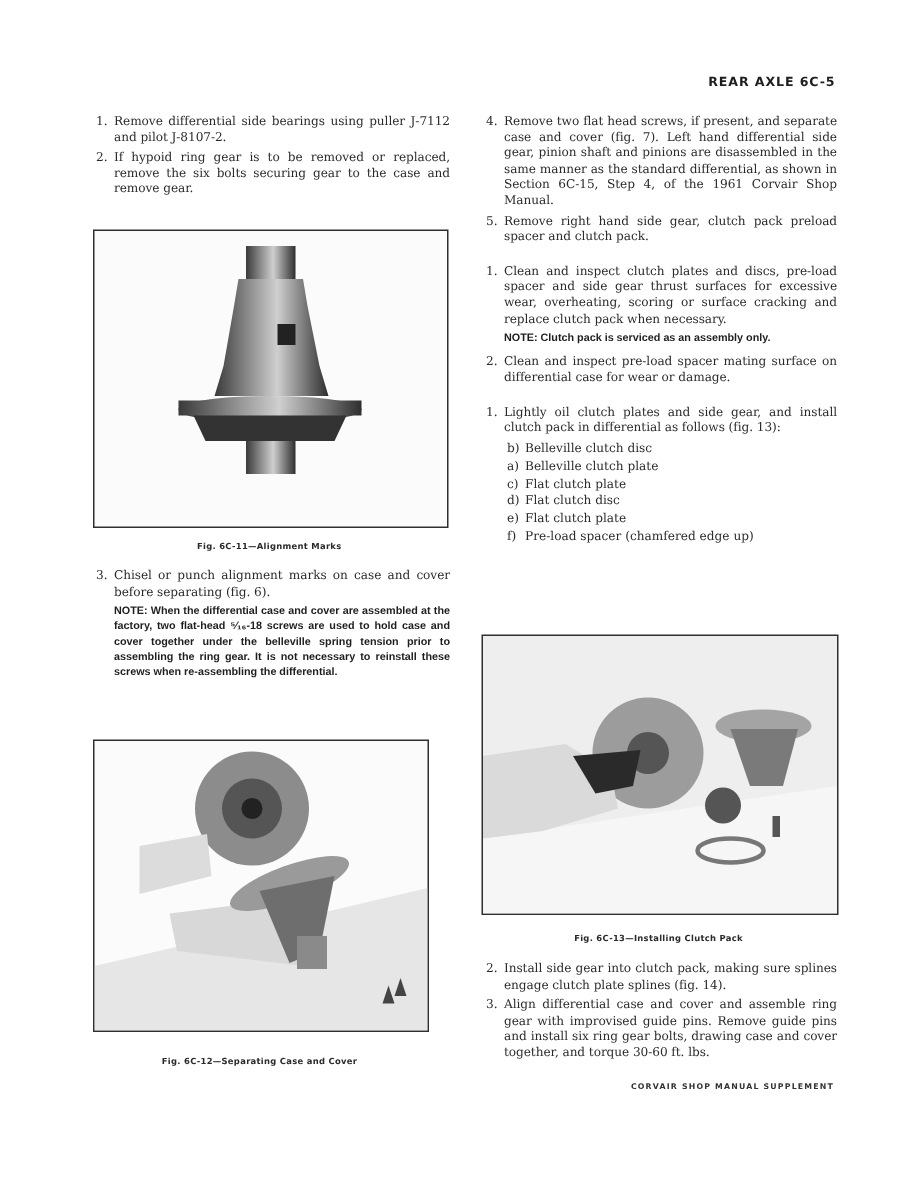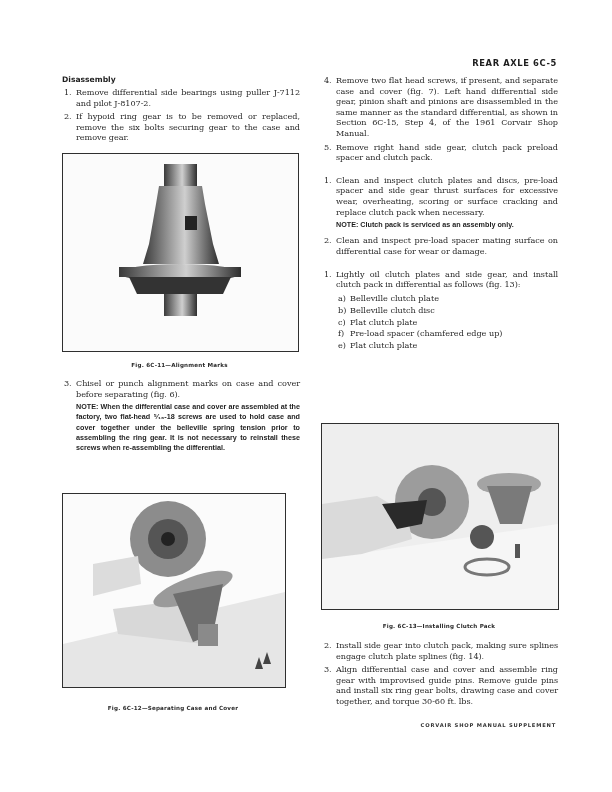--- a/index.html
+++ b/index.html
@@ -1,18 +1,18 @@
 <!DOCTYPE html>
 <html><head>
 <meta charset="utf-8">
 <style>
   html, body { margin: 0; padding: 0; background: #ffffff; }
   body { width: 612px; height: 792px; position: relative; overflow: hidden;
          font-family: "DejaVu Serif", serif; color: #2a2a2a; }
-  .header { position: absolute; right: 55px; top: 58px; font-family: "DejaVu Sans", sans-serif;
+  .header { position: absolute; right: 55px; top: 49px; font-family: "DejaVu Sans", sans-serif;
             font-weight: bold; font-size: 8.4px; letter-spacing: 0.6px; color: #1e1e1e; }
   .col { position: absolute; }
   .col-left { left: 62px; top: 75px; width: 238px; }
   .col-right { left: 322px; top: 75px; width: 236px; }
   .sec-title { font-family: "DejaVu Sans", sans-serif; font-weight: bold; font-size: 7.6px; margin: 0 0 3px 0; color: #1e1e1e; }
   .step { position: relative; padding-left: 14px; font-size: 8.1px; line-height: 10.6px;
           text-align: justify; margin-bottom: 3px; letter-spacing: -0.05px; }
   .step .num { position: absolute; left: 2px; top: 0; }
   .note { font-family: Liberation Sans, sans-serif; font-weight: bold; font-size: 7.2px; line-height: 10.2px;
           padding-left: 14px; margin: 2px 0 5px 0; text-align: justify; color: #1e1e1e; }
@@ -24,21 +24,20 @@
   .footer { position: absolute; right: 56px; top: 722px; font-family: "DejaVu Sans", sans-serif;
             font-size: 5.2px; font-weight: bold; letter-spacing: 0.8px; color: #333; }
   .gap { height: 9px; }
 </style>
 </head>
 <body>
 
 <div class="header">REAR AXLE 6C-5</div>
 
 <div class="col col-left">
-  <div class="sec-title">Disassembly</div>
   <div class="step">
     <span class="num">1.</span>
     <span>Remove differential side bearings using puller J-7112 and pilot J-8107-2.</span>
   </div>
   <div class="step">
     <span class="num">2.</span>
     <span>If hypoid ring gear is to be removed or replaced, remove the six bolts securing gear to the case and remove gear.</span>
   </div>
 </div>
 
@@ -105,25 +104,26 @@
   <div class="note">NOTE: Clutch pack is serviced as an assembly only.</div>
   <div class="step">
     <span class="num">2.</span>
     <span>Clean and inspect pre-load spacer mating surface on differential case for wear or damage.</span>
   </div>
   <div class="gap"></div>
   <div class="step">
     <span class="num">1.</span>
     <span>Lightly oil clutch plates and side gear, and install clutch pack in differential as follows (fig. 13):</span>
   </div>
+  <div class="sub"><span class="lt">b)</span><span>Belleville clutch disc</span></div>
   <div class="sub"><span class="lt">a)</span><span>Belleville clutch plate</span></div>
-  <div class="sub"><span class="lt">b)</span><span>Belleville clutch disc</span></div>
   <div class="sub"><span class="lt">c)</span><span>Flat clutch plate</span></div>
+  <div class="sub"><span class="lt">d)</span><span>Flat clutch disc</span></div>
+  <div class="sub"><span class="lt">e)</span><span>Flat clutch plate</span></div>
   <div class="sub"><span class="lt">f)</span><span>Pre-load spacer (chamfered edge up)</span></div>
-  <div class="sub"><span class="lt">e)</span><span>Flat clutch plate</span></div>
 </div>
 
 <div class="fig" style="left:321px; top:423px; width:236px; height:185px;">
   <svg width="236" height="185" viewBox="0 0 236 185">
     <rect width="236" height="185" fill="#eeeeee"></rect>
     <polygon points="0,135 236,100 236,185 0,185" fill="#f6f6f6"></polygon>
     <circle cx="110" cy="78" r="37" fill="#9c9c9c"></circle>
     <circle cx="110" cy="78" r="14" fill="#555"></circle>
     <path d="M0 80 L55 72 L85 90 L90 115 L40 130 L0 135 Z" fill="#dadada"></path>
     <path d="M60 80 L105 76 L100 100 L75 105 Z" fill="#2a2a2a"></path>

